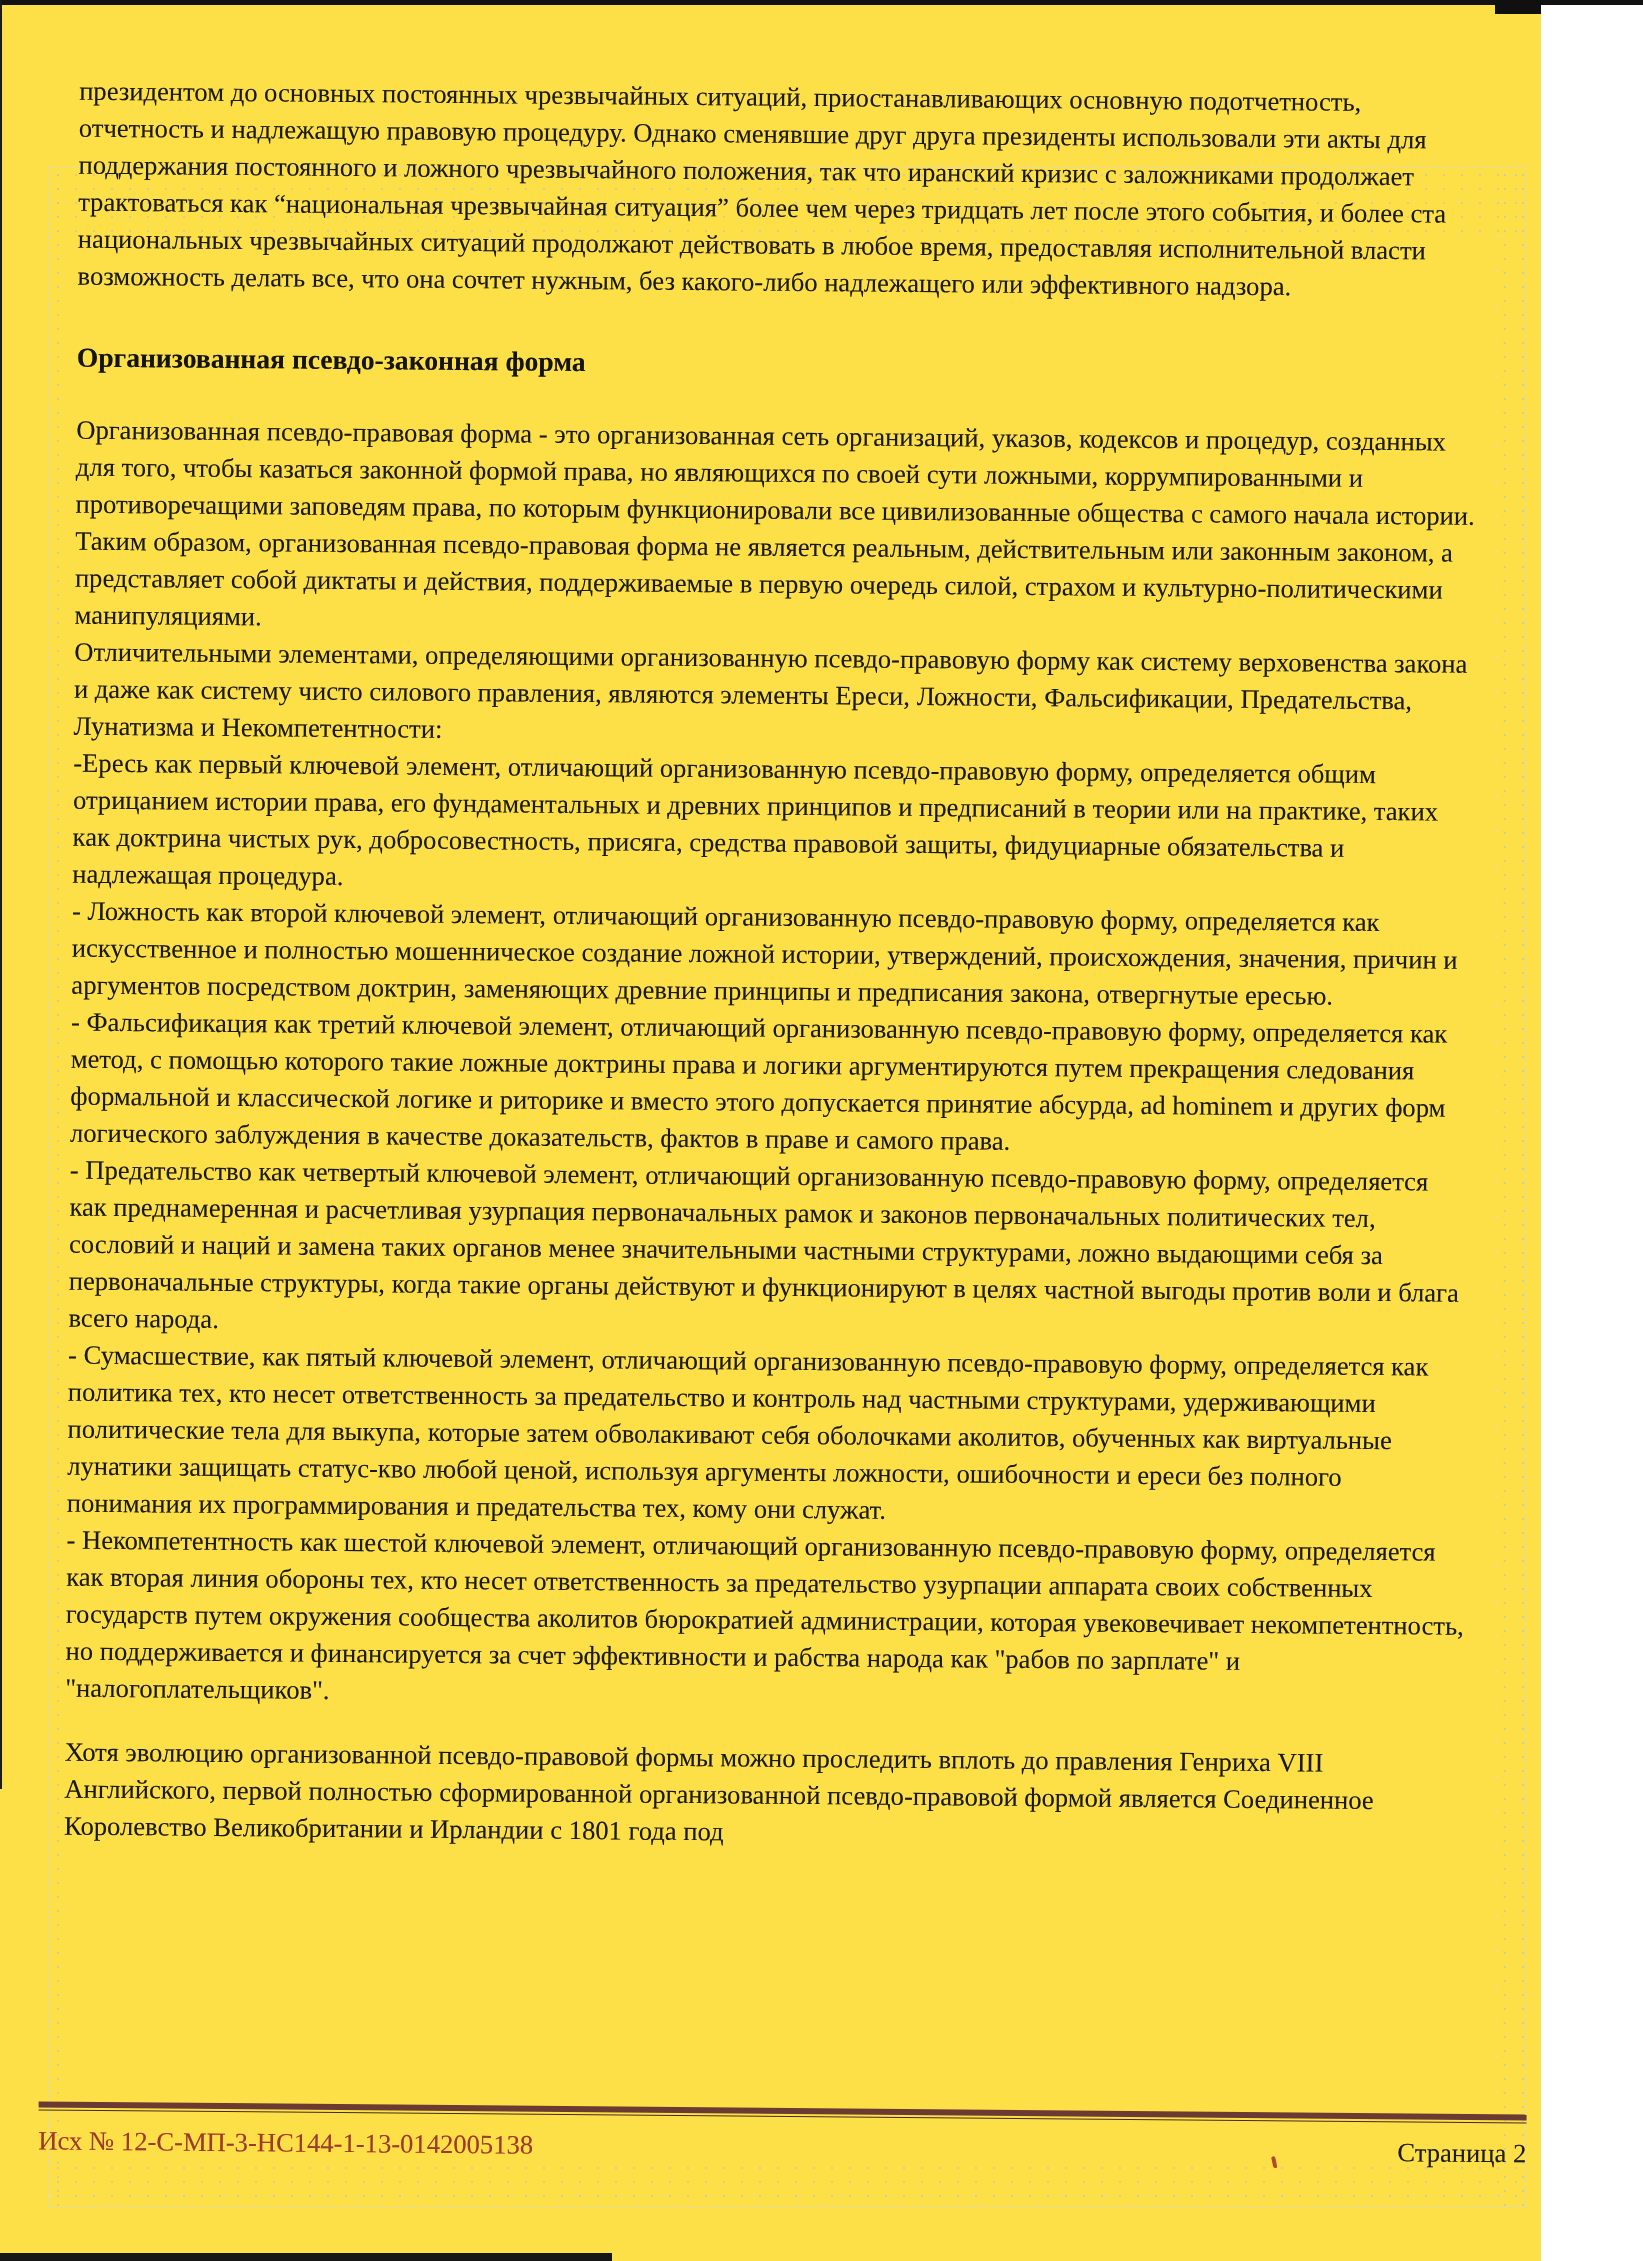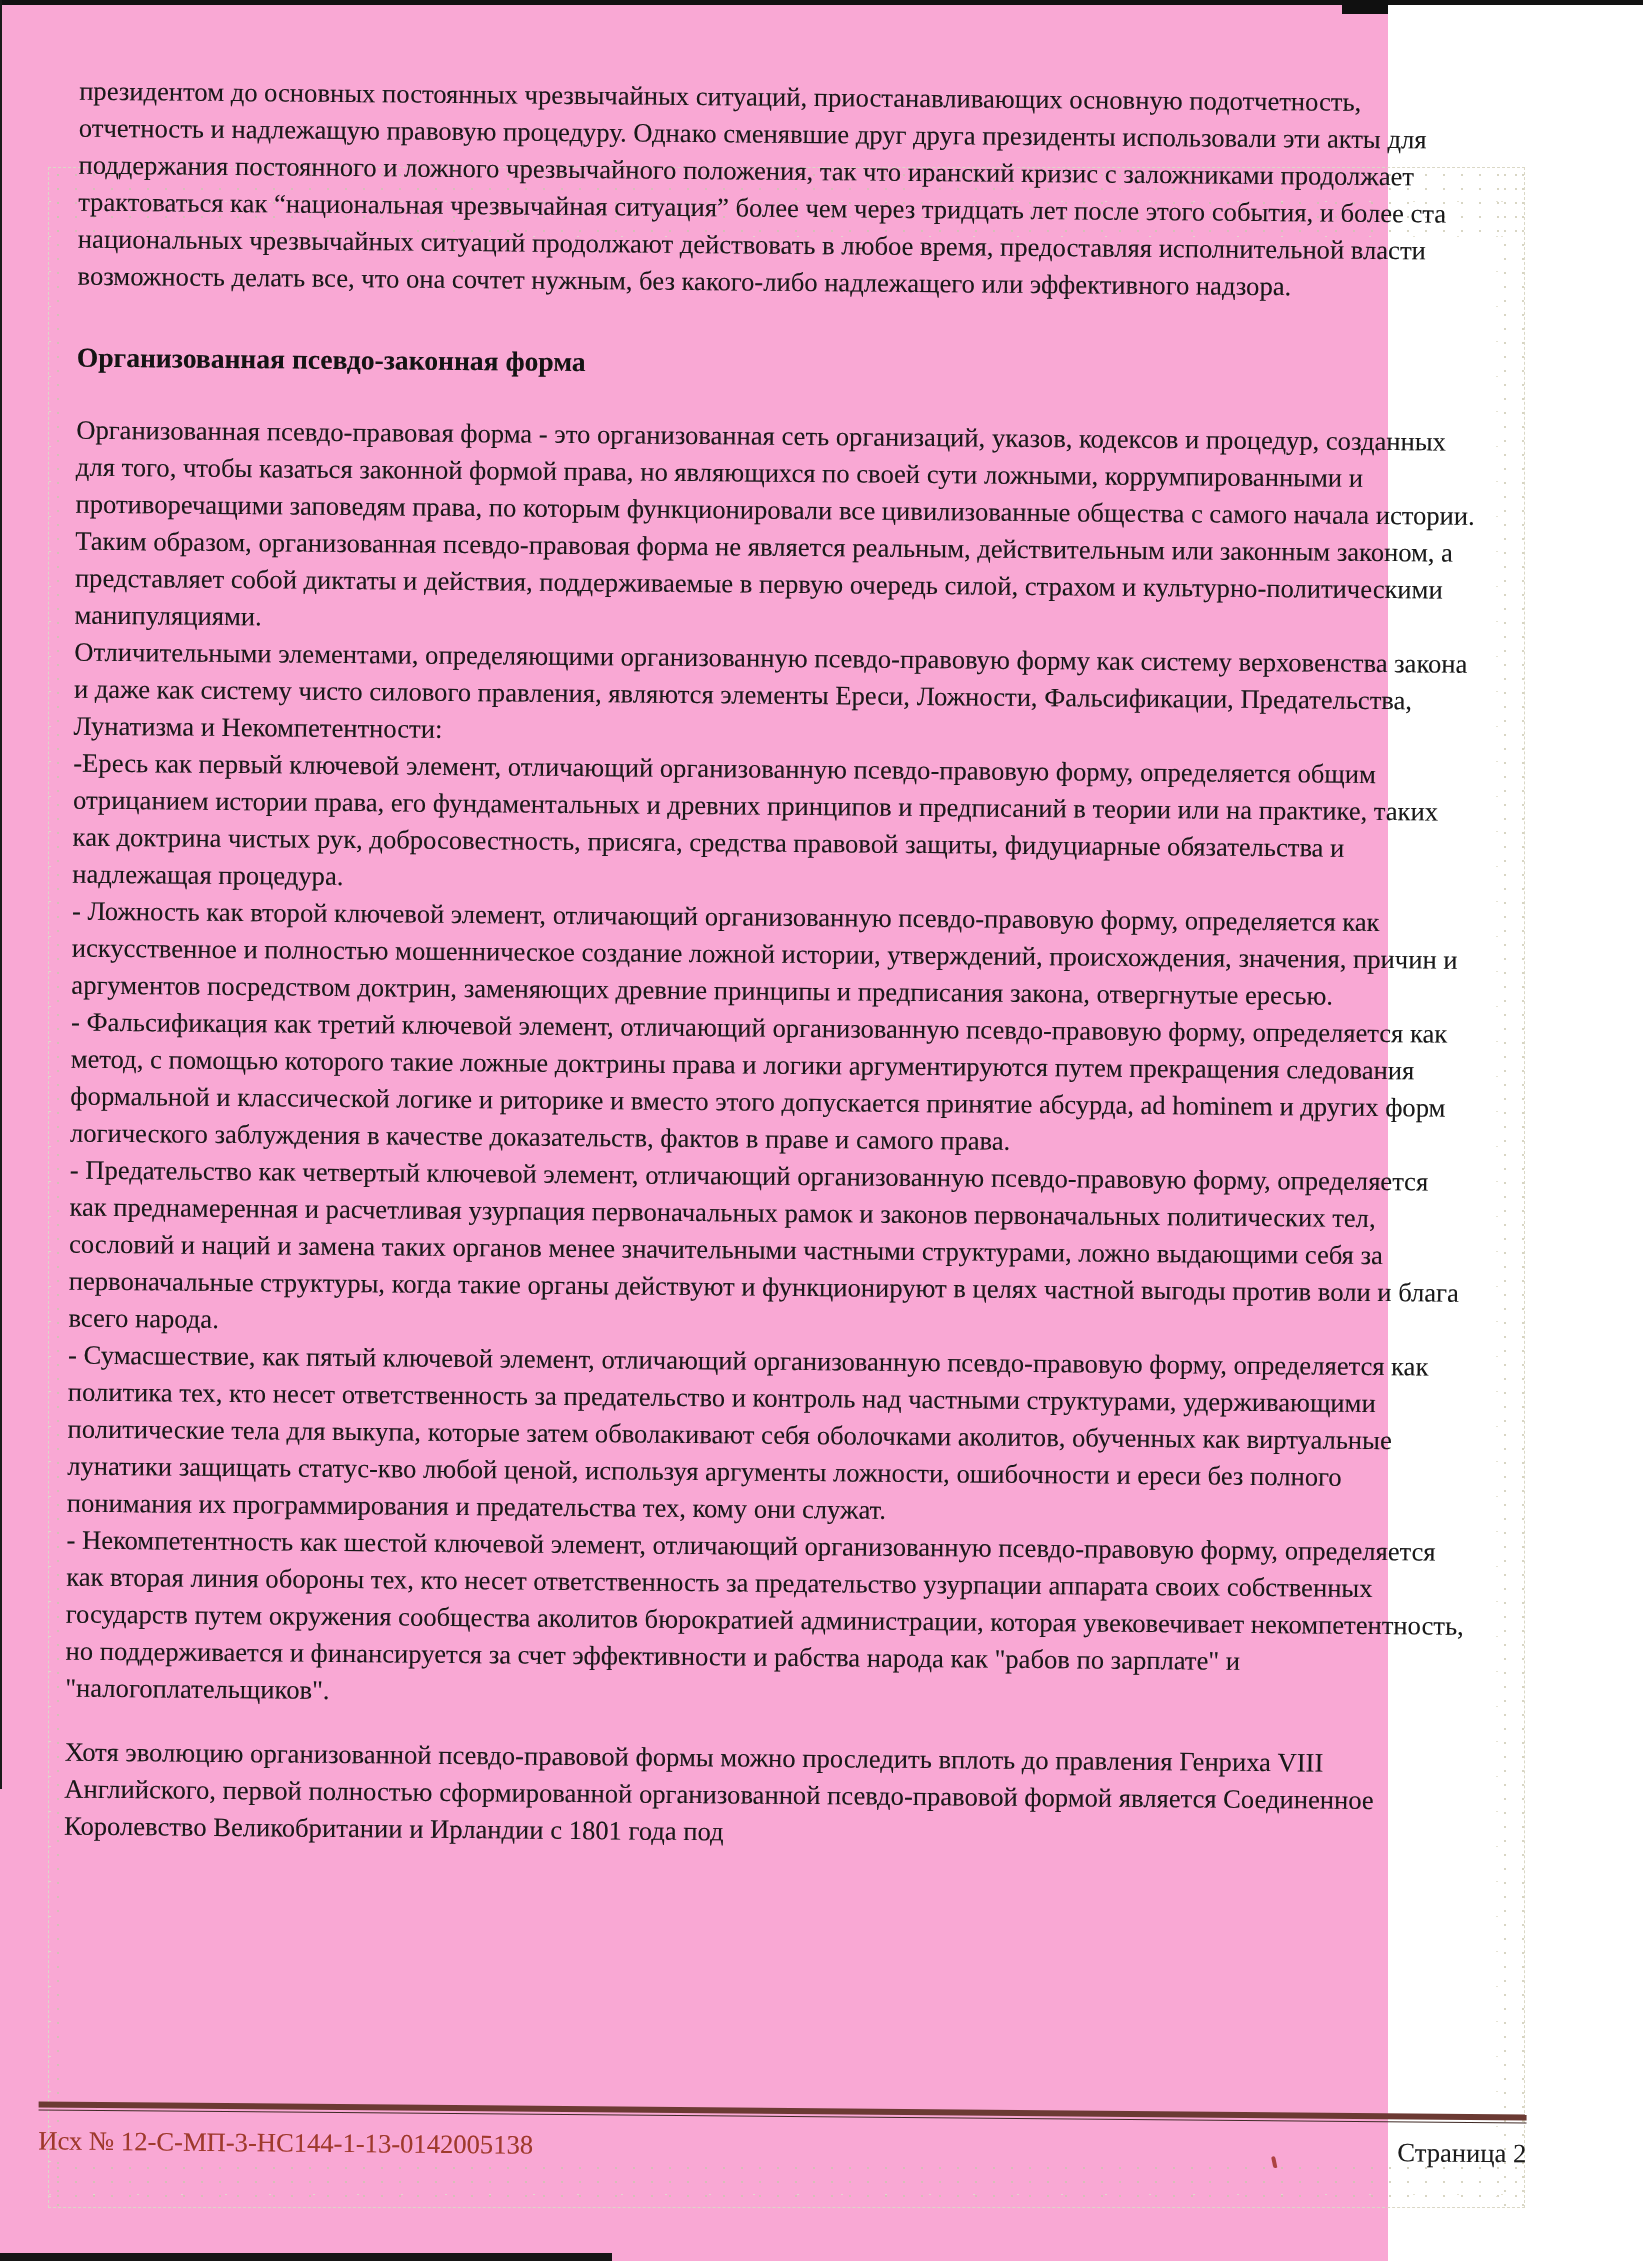--- a/index.html
+++ b/index.html
@@ -2,21 +2,21 @@
 <html style="font-size:7.7px"><head>
 <meta charset="utf-8">
 <style>
   html, body { margin: 0; padding: 0; }
   body {
     width: 1644px; height: 2261px;
     background: #ffffff;
     overflow: hidden;
     font-family: "Liberation Serif", "DejaVu Serif", serif;
   }
-  .page { position: relative; width: 1388px; height: 2261px; background: #f9a8d4; }
+  .page { position: relative; width: 1541px; height: 2261px; background: #fde047; }
 
   
   .scan-top-bar { position: absolute; top: 0; left: 0; width: 1644px; height: 5.3px; background: #121212; }
   .scan-top-right { position: absolute; top: 0; right: 0; width: 46px; height: 13.5px; background: #101010; }
   .scan-left-edge { position: absolute; top: 0; left: 0; width: 2.4px; height: 1789px; background: #1a1a1a; }
   .scan-bottom-bar { position: absolute; bottom: 0; left: 0; width: 612px; height: 7.7px; background: #161616; }
 
   
   .frame {
     position: absolute; left: 48px; top: 167px;

